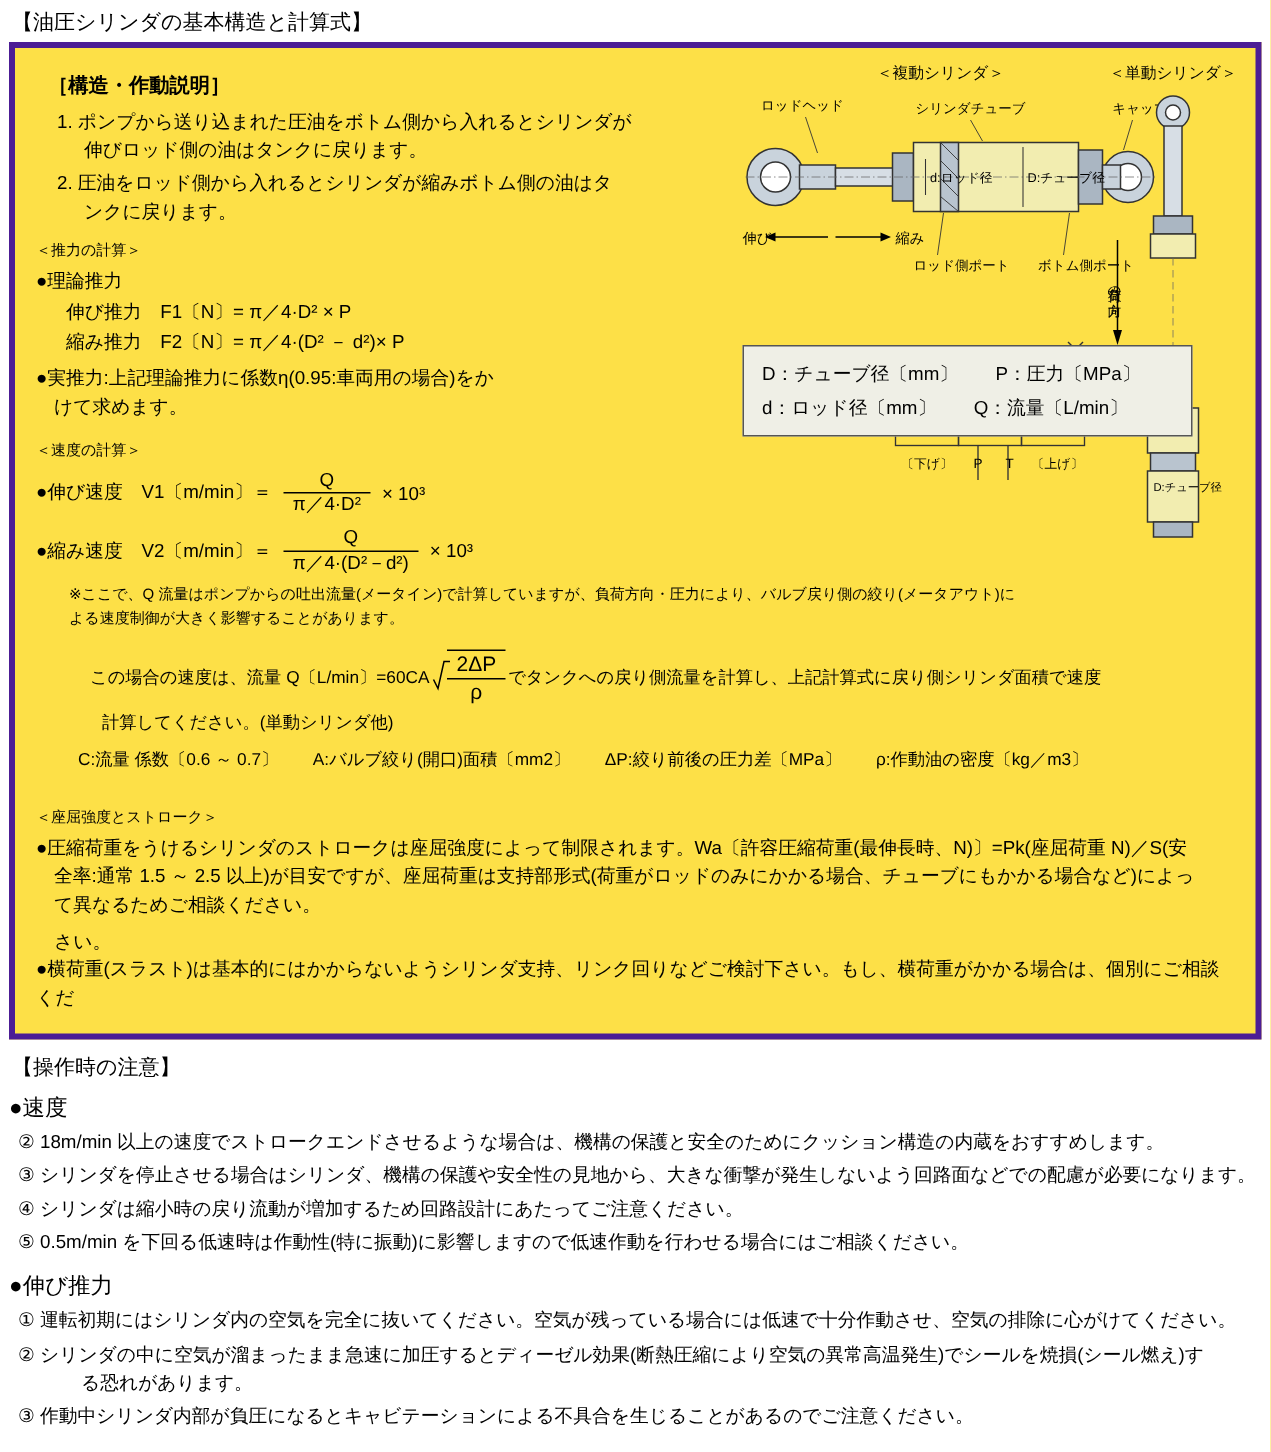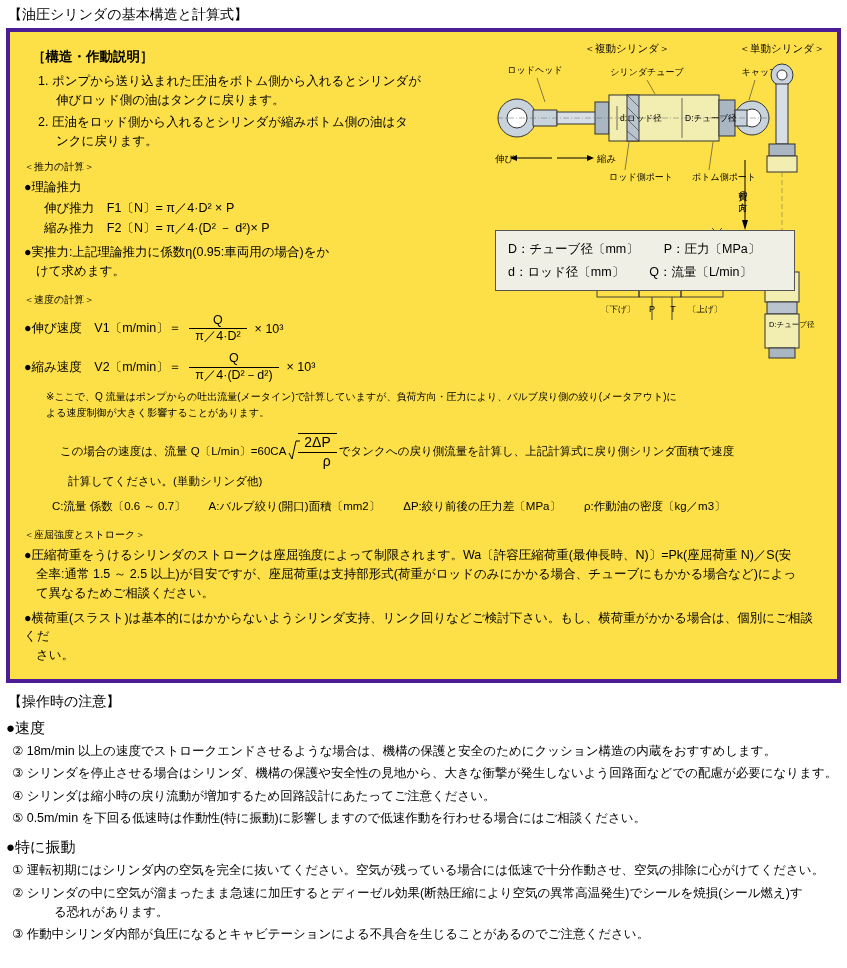--- a/index.html
+++ b/index.html
@@ -51,21 +51,21 @@
     width: 300px;
   }
 
   .frac {
     display: inline-block;
     vertical-align: middle;
     text-align: center;
     line-height: 1.25;
   }
   .frac .num { display: block; border-bottom: 1px solid #000; padding: 0 6px; }
-  .frac .den { display: block; padding: 0 6px; text-align: right; }
+  .frac .den { display: block; padding: 0 6px; }
 
   .note { font-size: 10px; line-height: 1.6; }
   .small { font-size: 11.5px; }
 
   .notes-box { margin-top: 8px; }
   .notes-box .bullet-h { font-size: 15px; font-weight: normal; margin: 6px 0 4px 0; }
   .notes-box ol { margin: 0; padding: 0; list-style: none; }
   .notes-box ol li {
     padding-left: 22px;
     text-indent: -22px;
@@ -284,47 +284,47 @@
             <span class="den">ρ</span>
           </span>
         </span>
         <span class="small">でタンクへの戻り側流量を計算し、上記計算式に戻り側シリンダ面積で速度</span>
       </div>
       <div class="small" style="margin-left:46px;">計算してください。(単動シリンダ他)</div>
 
       <div class="small" style="margin:10px 0 0 30px;">C:流量 係数〔0.6 ～ 0.7〕　　A:バルブ絞り(開口)面積〔mm2〕　　ΔP:絞り前後の圧力差〔MPa〕　　ρ:作動油の密度〔kg／m3〕</div>
     </div>
 
-    <div class="hdr2" style="margin-top:14px;">＜座屈強度とストローク＞</div>
+    <div class="hdr2" style="margin-top:24px;">＜座屈強度とストローク＞</div>
 
     <div class="bullet" style="margin-left:2px;">
       <div>●圧縮荷重をうけるシリンダのストロークは座屈強度によって制限されます。Wa〔許容圧縮荷重(最伸長時、N)〕=Pk(座屈荷重 N)／S(安</div>
       <div style="margin-left:12px;">全率:通常 1.5 ～ 2.5 以上)が目安ですが、座屈荷重は支持部形式(荷重がロッドのみにかかる場合、チューブにもかかる場合など)によっ</div>
       <div style="margin-left:12px;">て異なるためご相談ください。</div>
     </div>
 
     <div class="bullet" style="margin-left:2px; margin-top:6px;">
+      <div style="margin-left:12px;">さい。</div>
       <div>●横荷重(スラスト)は基本的にはかからないようシリンダ支持、リンク回りなどご検討下さい。もし、横荷重がかかる場合は、個別にご相談くだ</div>
-      <div style="margin-left:12px;">さい。</div>
     </div>
 
   </div>
 
   <div class="section-title" style="margin-top:10px;">【操作時の注意】</div>
 
   <div class="notes-box">
     <div class="bullet-h">●速度</div>
     <ol>
       <li>② 18m/min 以上の速度でストロークエンドさせるような場合は、機構の保護と安全のためにクッション構造の内蔵をおすすめします。</li>
       <li>③ シリンダを停止させる場合はシリンダ、機構の保護や安全性の見地から、大きな衝撃が発生しないよう回路面などでの配慮が必要になります。</li>
       <li>④ シリンダは縮小時の戻り流動が増加するため回路設計にあたってご注意ください。</li>
       <li>⑤ 0.5m/min を下回る低速時は作動性(特に振動)に影響しますので低速作動を行わせる場合にはご相談ください。</li>
     </ol>
 
-    <div class="bullet-h" style="margin-top:10px;">●特に振動</div>
+    <div class="bullet-h" style="margin-top:10px;">●伸び推力</div>
     <ol>
       <li>① 運転初期にはシリンダ内の空気を完全に抜いてください。空気が残っている場合には低速で十分作動させ、空気の排除に心がけてください。</li>
       <li>
         <span>② シリンダの中に空気が溜まったまま急速に加圧するとディーゼル効果(断熱圧縮により空気の異常高温発生)でシールを焼損(シール燃え)す</span><br>
         <span style="display:inline-block;margin-left:22px;padding-left:20px;">る恐れがあります。</span>
       </li>
       <li>③ 作動中シリンダ内部が負圧になるとキャビテーションによる不具合を生じることがあるのでご注意ください。</li>
     </ol>
   </div>
 

